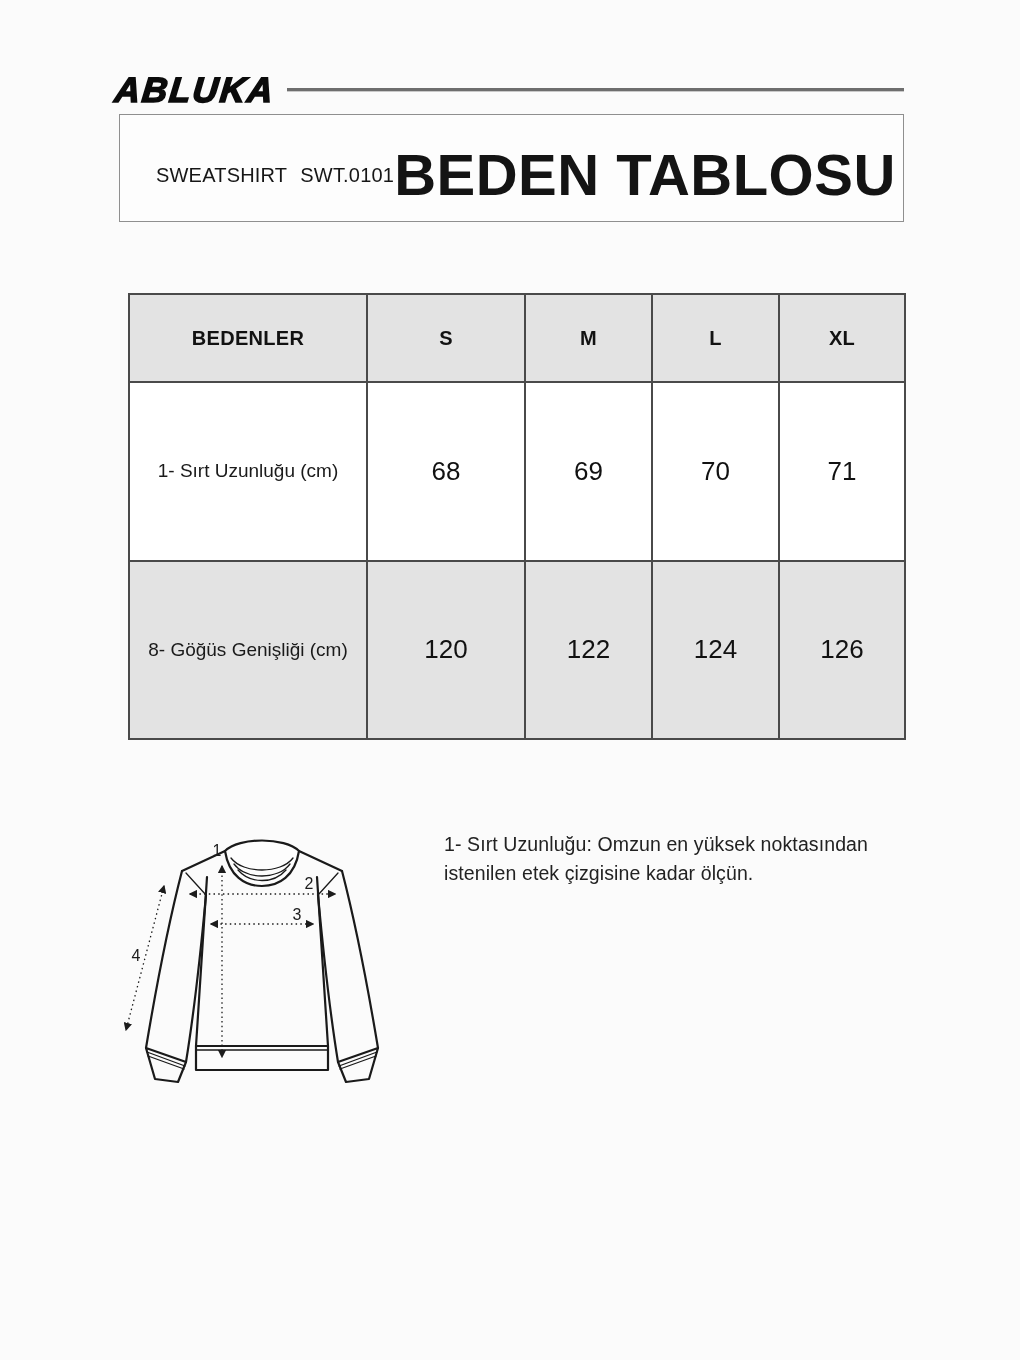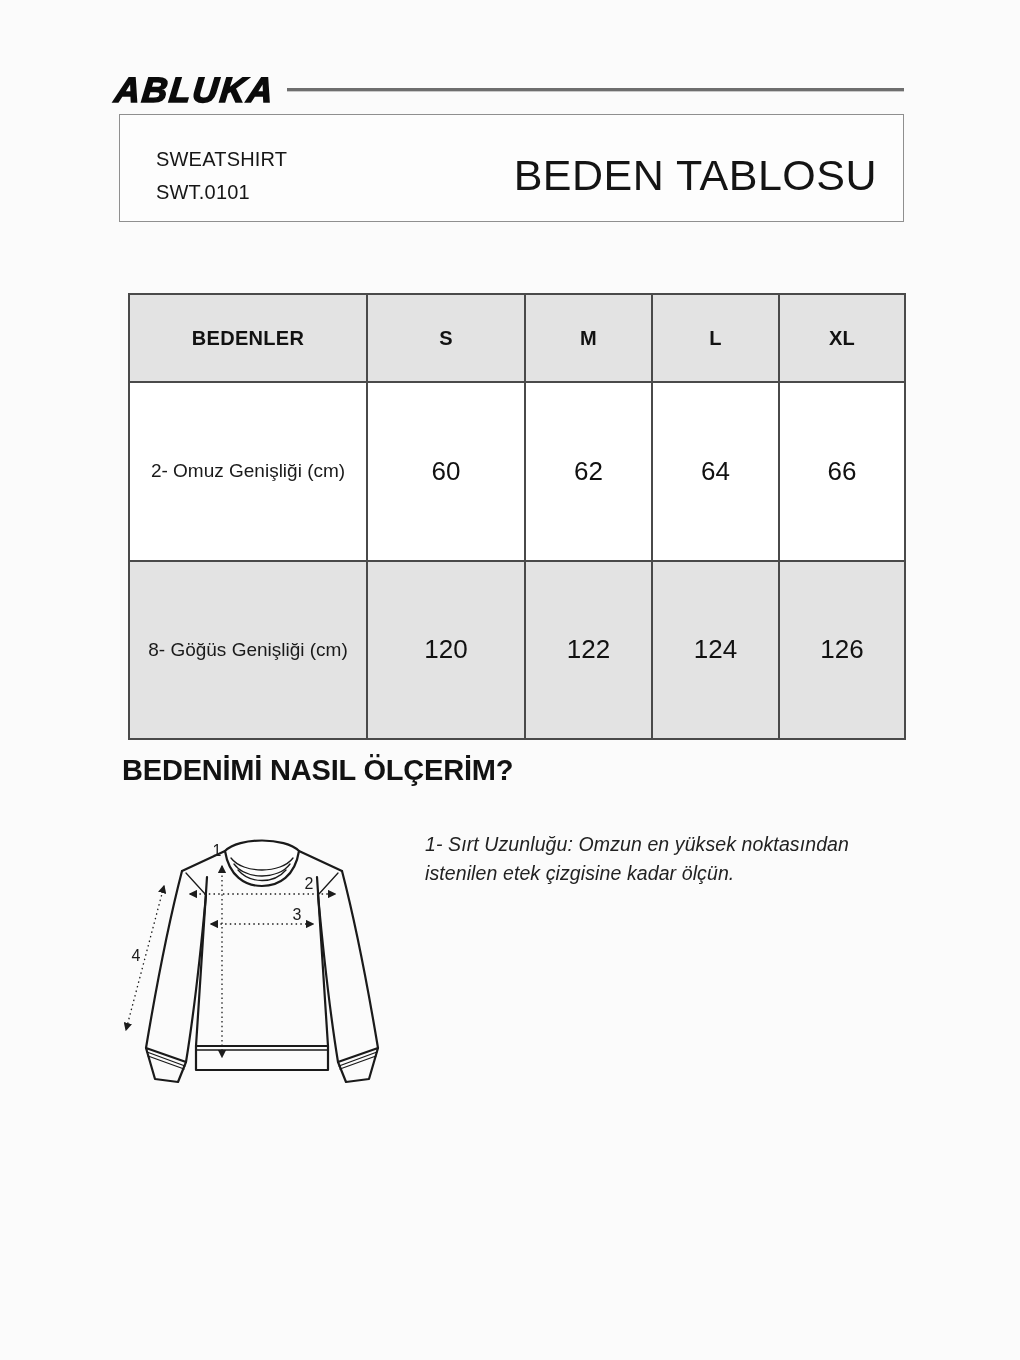--- a/index.html
+++ b/index.html
@@ -49,31 +49,31 @@
     left:119px; top:114px;
     width:785px; height:108px;
     box-sizing:border-box;
     border:1px solid #8f8f8f;
     background:#fdfdfd;
     display:flex;
     align-items:center;
     justify-content:space-between;
     padding:14px 26px 0 36px;
   }
-  .product-block { display:flex; flex-direction:column; gap:13px; }
+  .product-block { display:flex; flex-direction:row; gap:13px; }
   .product-name, .product-code {
     font-size:20px;
     font-weight:500;
     color:#161616;
     letter-spacing:0.2px;
     line-height:1;
   }
   .chart-title {
-    font-size:43px;
-    font-weight:400;
+    font-size:58px;
+    font-weight:700;
     color:#141414;
     letter-spacing:0.5px;
     line-height:1;
     white-space:nowrap;
   }
 
   
   .size-table {
     position:absolute;
     left:128px; top:293px;
@@ -110,23 +110,22 @@
     color:#121212;
     line-height:1;
   }
   .diagram {
     position:absolute;
     left:110px; top:820px;
     width:310px; height:290px;
   }
   .instructions {
     position:absolute;
-    left:425px; top:830px;
+    left:444px; top:830px;
     width:496px;
-    font-style:italic;
   }
   .instructions p {
     margin:0 0 25px 0;
     font-size:19.5px;
     line-height:29px;
     color:#222222;
     letter-spacing:0.1px;
   }
 </style>
 </head>
@@ -159,37 +158,36 @@
       <tr>
         <th>BEDENLER</th>
         <th>S</th>
         <th>M</th>
         <th>L</th>
         <th>XL</th>
       </tr>
     </thead>
     <tbody>
         <tr>
-          <td class="label-cell">2- Omuz Genişliği (cm)</td>
-          <td class="value-cell">60</td>
-          <td class="value-cell">62</td>
-          <td class="value-cell">64</td>
-          <td class="value-cell">66</td>
+          <td class="label-cell">1- Sırt Uzunluğu (cm)</td>
+          <td class="value-cell">68</td>
+          <td class="value-cell">69</td>
+          <td class="value-cell">70</td>
+          <td class="value-cell">71</td>
         </tr>
         <tr>
           <td class="label-cell">8- Göğüs Genişliği (cm)</td>
           <td class="value-cell">120</td>
           <td class="value-cell">122</td>
           <td class="value-cell">124</td>
           <td class="value-cell">126</td>
         </tr>
       </tbody>
   </table>
 
-  <div class="section-heading">BEDENİMİ NASIL ÖLÇERİM?</div>
 
   <svg class="diagram" viewBox="0 0 310 290" xmlns="http://www.w3.org/2000/svg">
     <defs>
       <marker id="ah" viewBox="0 0 10 10" refX="8.5" refY="5" markerWidth="6.5" markerHeight="6.5" orient="auto-start-reverse">
         <path d="M0,0 L10,5 L0,10 Z" fill="#1c1c1c"></path>
       </marker>
     </defs>
 
     <g fill="none" stroke="#1a1a1a" stroke-width="2.2" stroke-linecap="round" stroke-linejoin="round">
 

